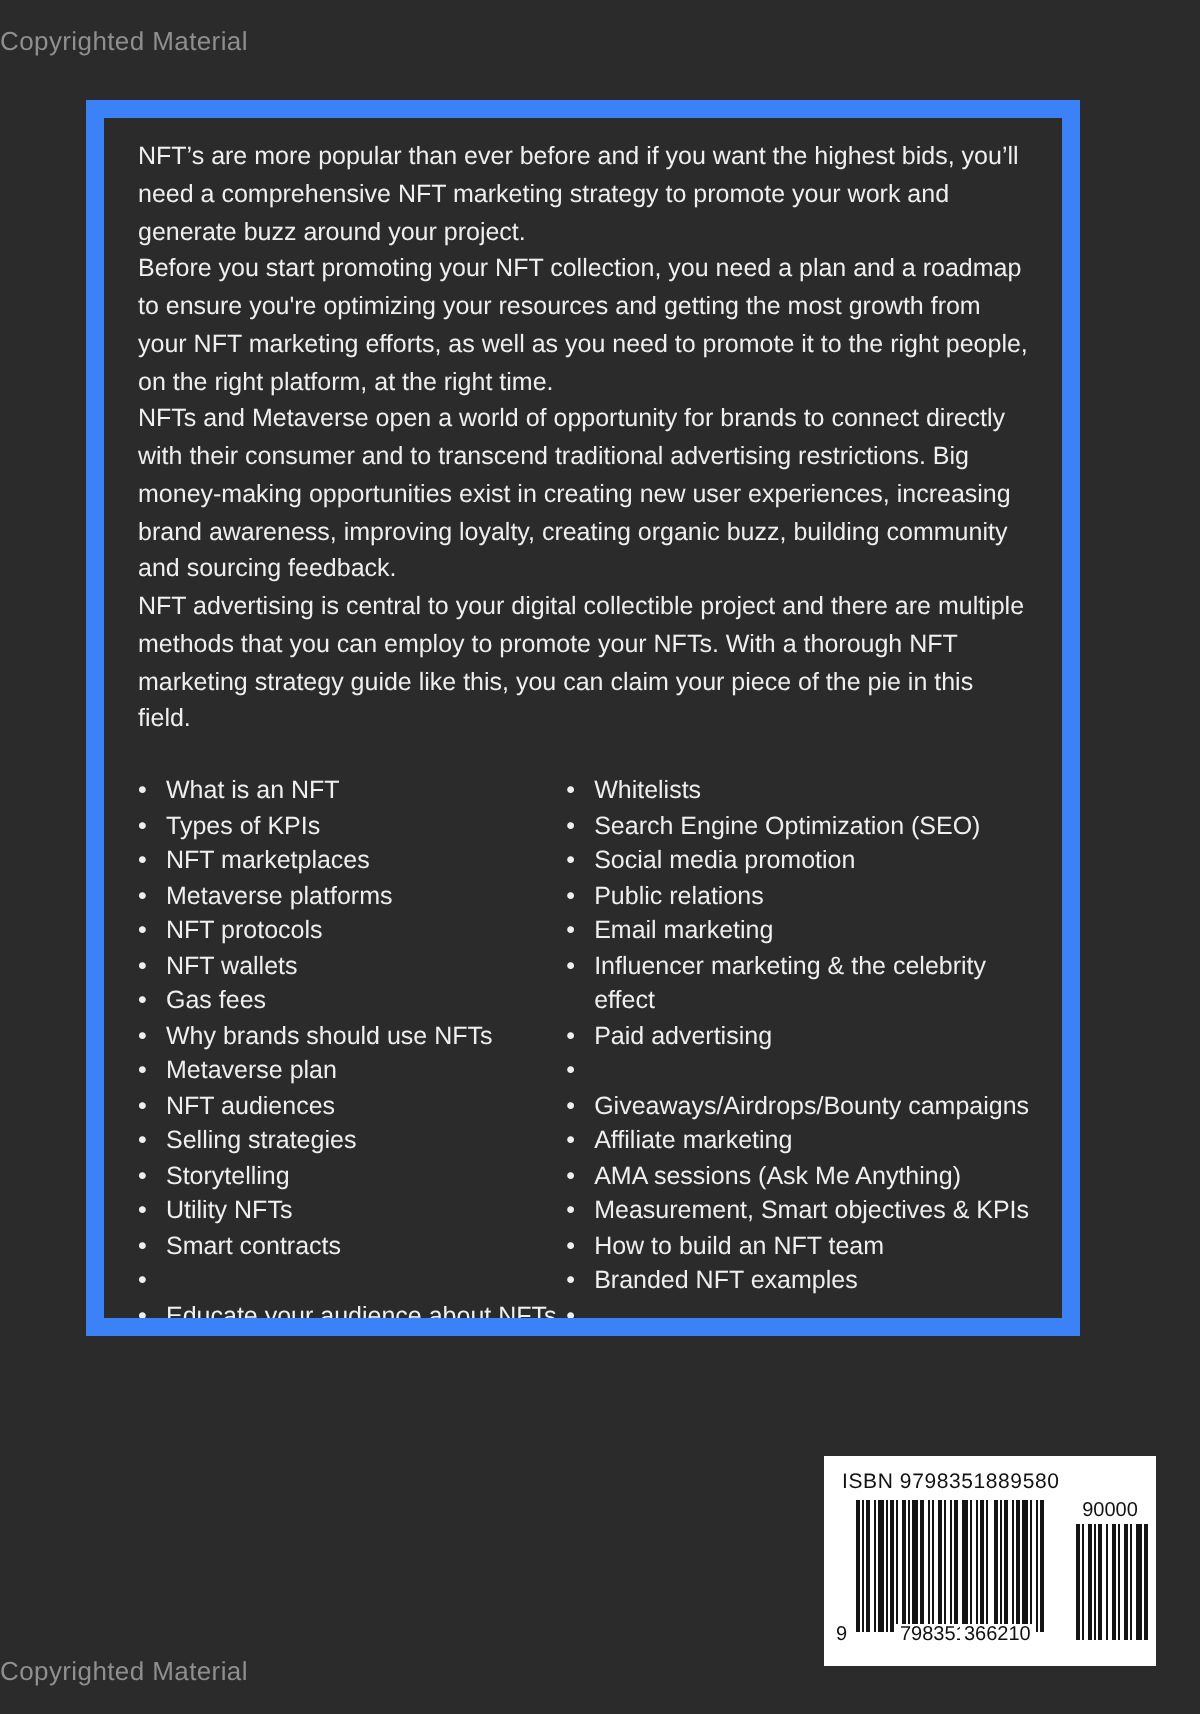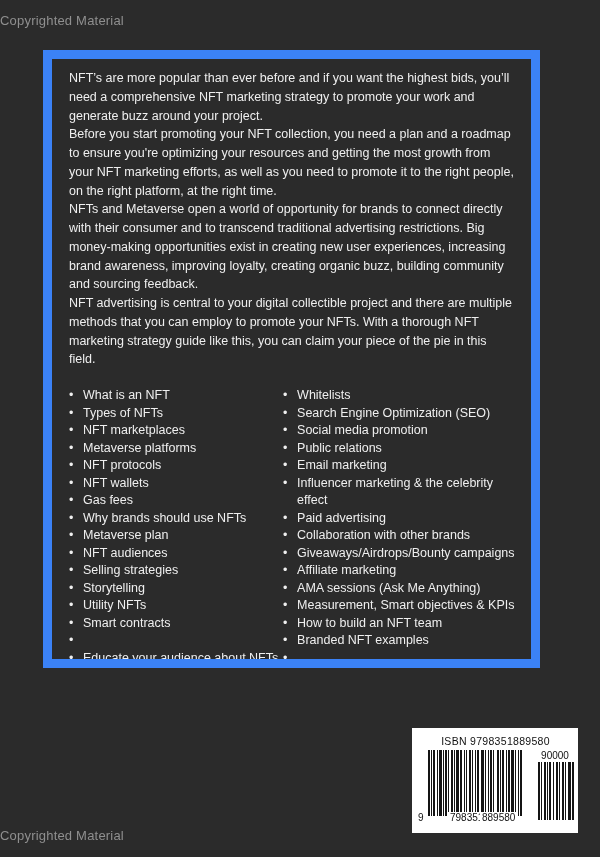--- a/index.html
+++ b/index.html
@@ -39,21 +39,21 @@
     display:flex;line-height:17.5px;
   }
   .topics .blt{width:14px;flex:none;}
   
   .bc-box{
     position:absolute;left:412px;top:728px;width:166px;height:105px;
     background:#ffffff;box-sizing:border-box;
     padding:7px 8px 6px 9px;
     color:#111;
   }
-  .bc-isbn{font-size:10.5px;letter-spacing:.3px;white-space:nowrap;text-align:center;}
+  .bc-isbn{font-size:10.5px;letter-spacing:.3px;white-space:nowrap;}
   .bc-row{display:flex;margin-top:3px;}
   .bc-main{position:relative;width:100px;height:72px;flex:none;margin-left:7px;}
   .bars{display:flex;height:100%;overflow:hidden;}
   .bc-main .bars{height:66px;}
   .bc-digits span{
     position:absolute;bottom:-1px;font-size:10px;background:#fff;
     padding:0 2px;line-height:11px;white-space:nowrap;
   }
   .bc-digits .d0{left:-10px;background:transparent;padding:0;}
   .bc-digits .d1{left:20px;}
@@ -77,21 +77,21 @@
       <p>NFT advertising is central to your digital collectible project and there are multiple methods that you can employ to promote your NFTs. With a thorough NFT marketing strategy guide like this, you can claim your piece of the pie in this field.</p>
     </div>
     <div class="topics">
       <ul class="col-left">
           <li>
             <span class="blt">•</span>
             <span>What is an NFT</span>
           </li>
           <li>
             <span class="blt">•</span>
-            <span>Types of NFTs</span>
+            <span>Types of KPIs</span>
           </li>
           <li>
             <span class="blt">•</span>
             <span>NFT marketplaces</span>
           </li>
           <li>
             <span class="blt">•</span>
             <span>Metaverse platforms</span>
           </li>
           <li>
@@ -170,21 +170,20 @@
           <li>
             <span class="blt">•</span>
             <span>Influencer marketing &amp; the celebrity effect</span>
           </li>
           <li>
             <span class="blt">•</span>
             <span>Paid advertising</span>
           </li>
           <li>
             <span class="blt">•</span>
-            <span>Collaboration with other brands</span>
           </li>
           <li>
             <span class="blt">•</span>
             <span>Giveaways/Airdrops/Bounty campaigns</span>
           </li>
           <li>
             <span class="blt">•</span>
             <span>Affiliate marketing</span>
           </li>
           <li>
@@ -280,21 +279,21 @@
             <div style="flex: 0 0 auto; height: 100%; width: 1px; background: rgb(20, 20, 20);"></div>
             <div style="flex: 0 0 auto; height: 100%; width: 2px; background: transparent;"></div>
             <div style="flex: 0 0 auto; height: 100%; width: 1px; background: rgb(20, 20, 20);"></div>
             <div style="flex: 0 0 auto; height: 100%; width: 1px; background: transparent;"></div>
             <div style="flex: 0 0 auto; height: 100%; width: 2px; background: rgb(20, 20, 20);"></div>
             <div style="flex: 0 0 auto; height: 100%; width: 1px; background: transparent;"></div>
           </div>
         <div class="bc-digits">
           <span class="d0">9</span>
           <span class="d1">798351</span>
-          <span class="d2">889580</span>
+          <span class="d2">366210</span>
         </div>
       </div>
       <div class="bc-addon">
         <div class="price">90000</div>
         <div class="bars" id="bars-addon">
             <div style="flex: 0 0 auto; height: 100%; width: 2px; background: rgb(20, 20, 20);"></div>
             <div style="flex: 0 0 auto; height: 100%; width: 1px; background: transparent;"></div>
             <div style="flex: 0 0 auto; height: 100%; width: 1px; background: rgb(20, 20, 20);"></div>
             <div style="flex: 0 0 auto; height: 100%; width: 2px; background: transparent;"></div>
             <div style="flex: 0 0 auto; height: 100%; width: 2px; background: rgb(20, 20, 20);"></div>

